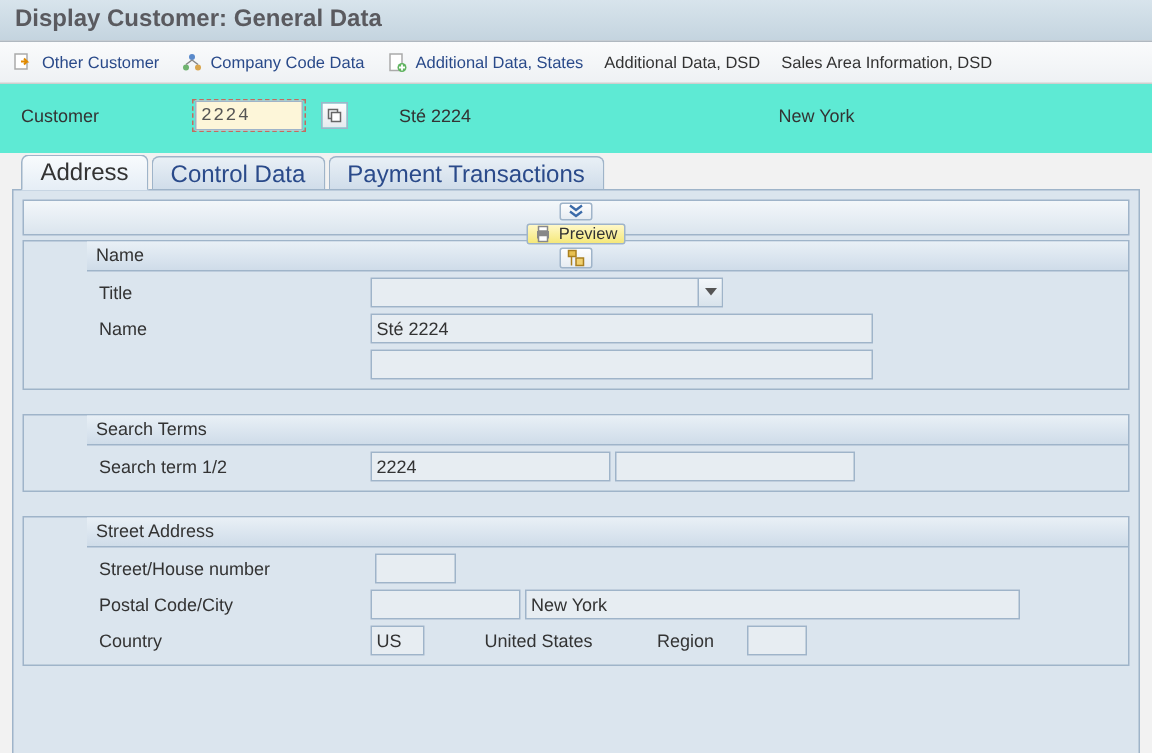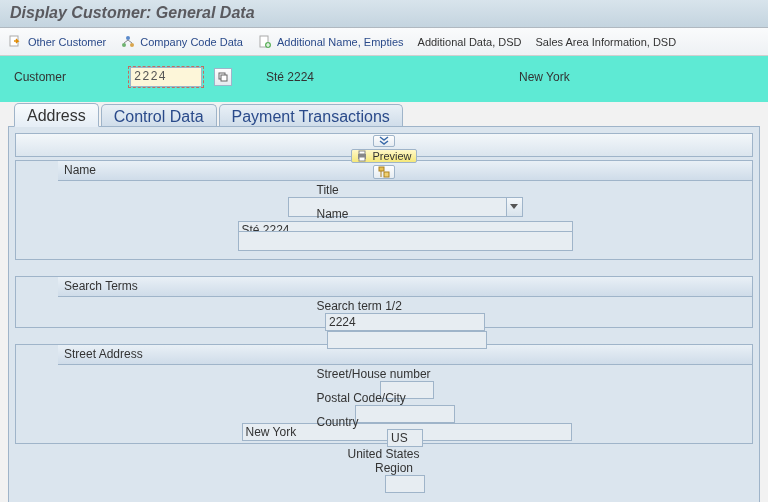--- a/index.html
+++ b/index.html
@@ -10,21 +10,20 @@
     color: #333;
     width: 768px;
     height: 502px;
     overflow: hidden;
   }
   .title-bar {
     background: linear-gradient(#d8e4ec,#c4d4df);
     height: 28px;
     padding: 4px 10px;
     font-size: 16px;
-    font-style: italic;
     font-weight: bold;
     color: #5a5a5f;
     border-bottom: 1px solid #b0b8c0;
   }
   .appbar {
     background: linear-gradient(#fafbfc,#eef1f4);
     height: 28px;
     border-bottom: 1px solid #cfcfcf;
     display: flex;
     align-items: center;
@@ -163,21 +162,20 @@
     color:#333;
   }
   .group-body{
     padding:2px 4px 4px 4px;
   }
   .form-row{
     display:flex;
     align-items:center;
     height:24px;
     gap:0;
-    flex-direction:column;
   }
   .form-label{
     width:185px;
     padding-left:4px;
     font-size:12px;
   }
   .drop{
     border:1px solid #9fb4c9;
     background:#e7edf2;
     height:20px;
@@ -221,21 +219,21 @@
     <span>Company Code Data</span>
   </div>
   <div class="appbar-item">
     <span class="icon">
       <svg width="14" height="14">
           <rect x="2" y="1" width="8" height="11" fill="#fff" stroke="#aaa"></rect>
           <circle cx="10" cy="10" r="3" fill="#5fb35f"></circle>
           <path d="M10 8 v4 M8 10 h4" stroke="#fff" stroke-width="1.2"></path>
         </svg>
     </span>
-    <span>Additional Name, Empties</span>
+    <span>Additional Data, States</span>
   </div>
   <div class="appbar-item nolink">
     <span>Additional Data, DSD</span>
   </div>
   <div class="appbar-item nolink">
     <span>Sales Area Information, DSD</span>
   </div>
 </div>
 
 <div class="header-row">

